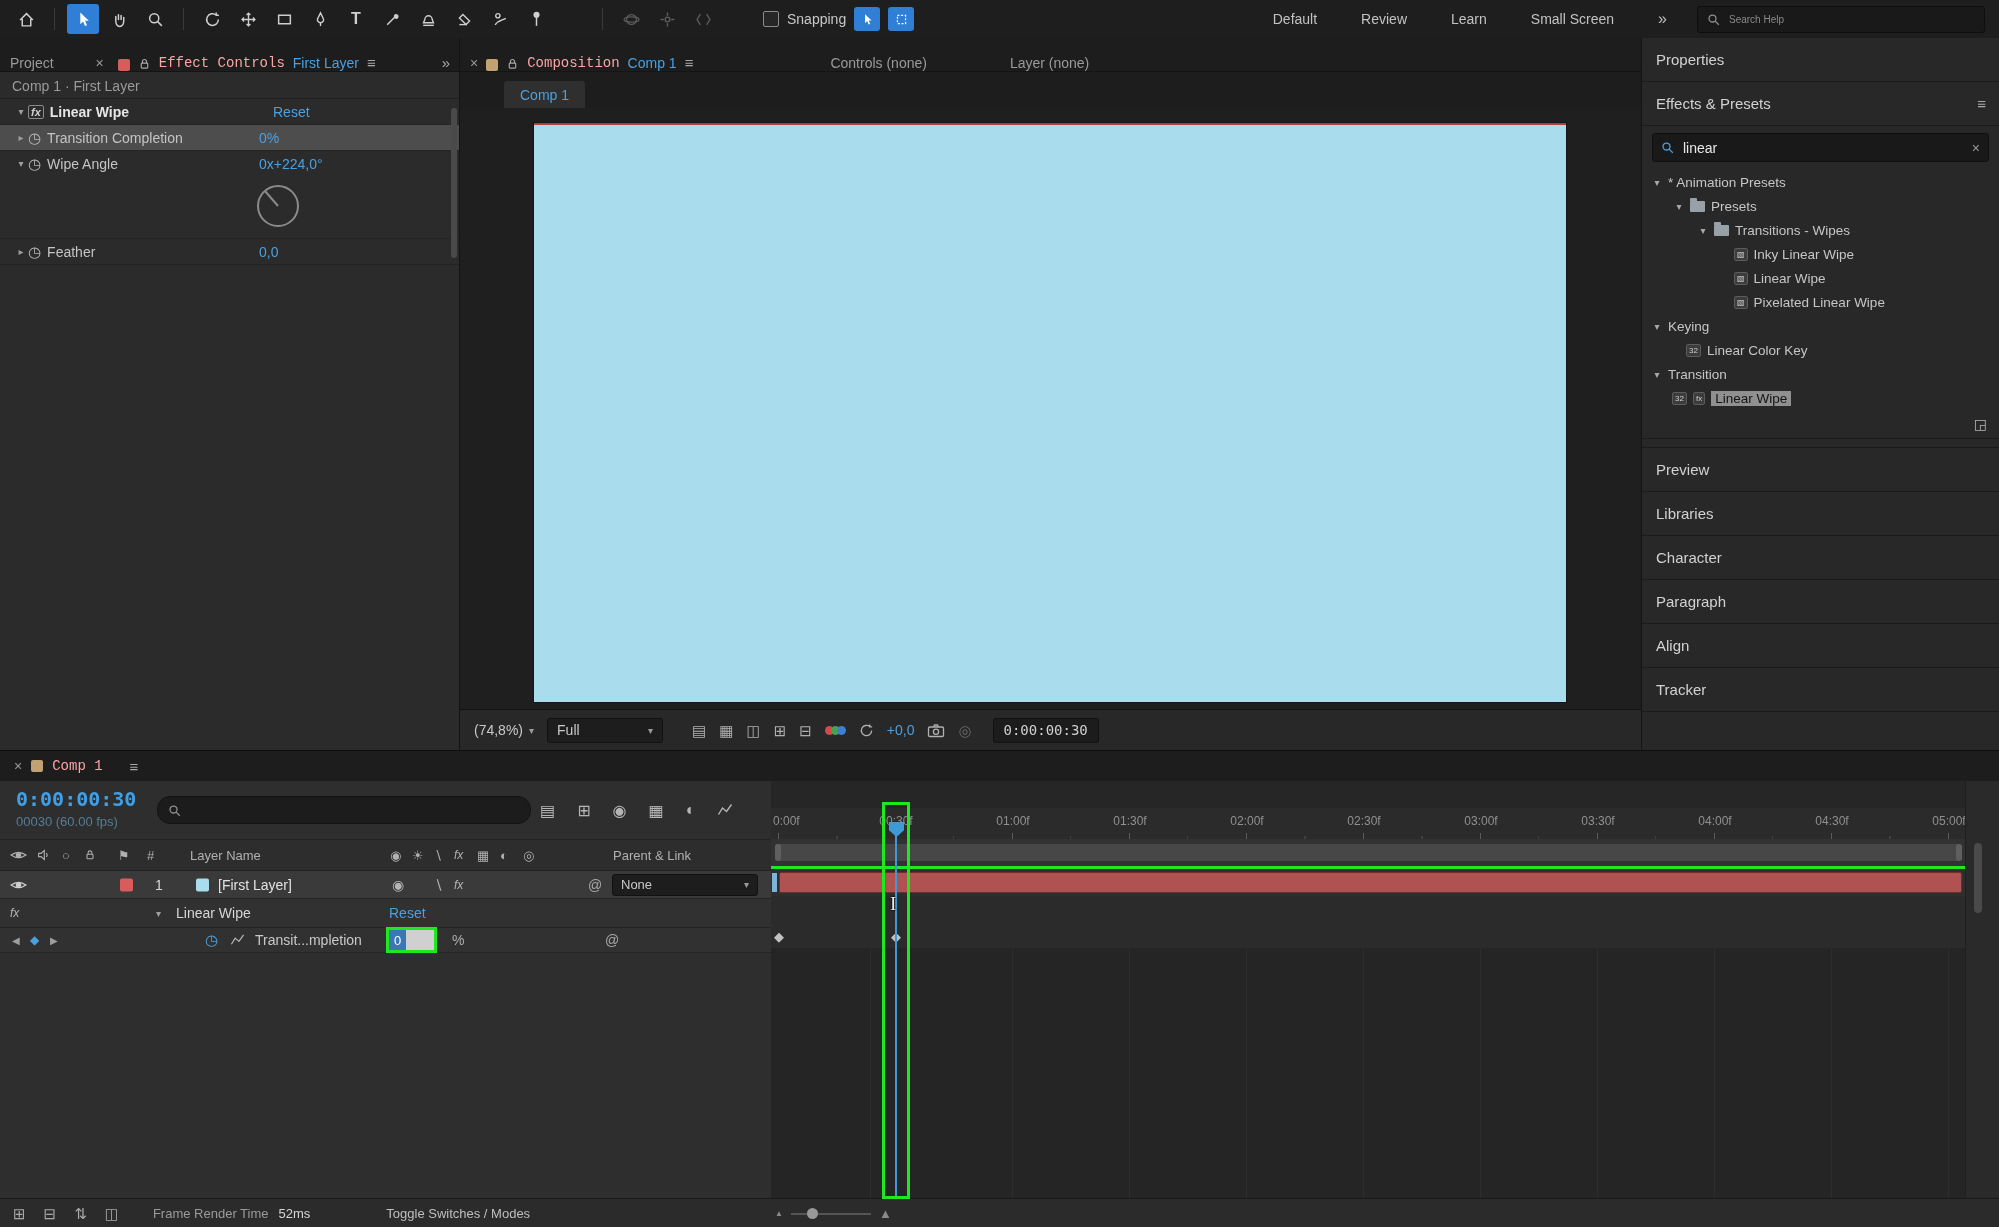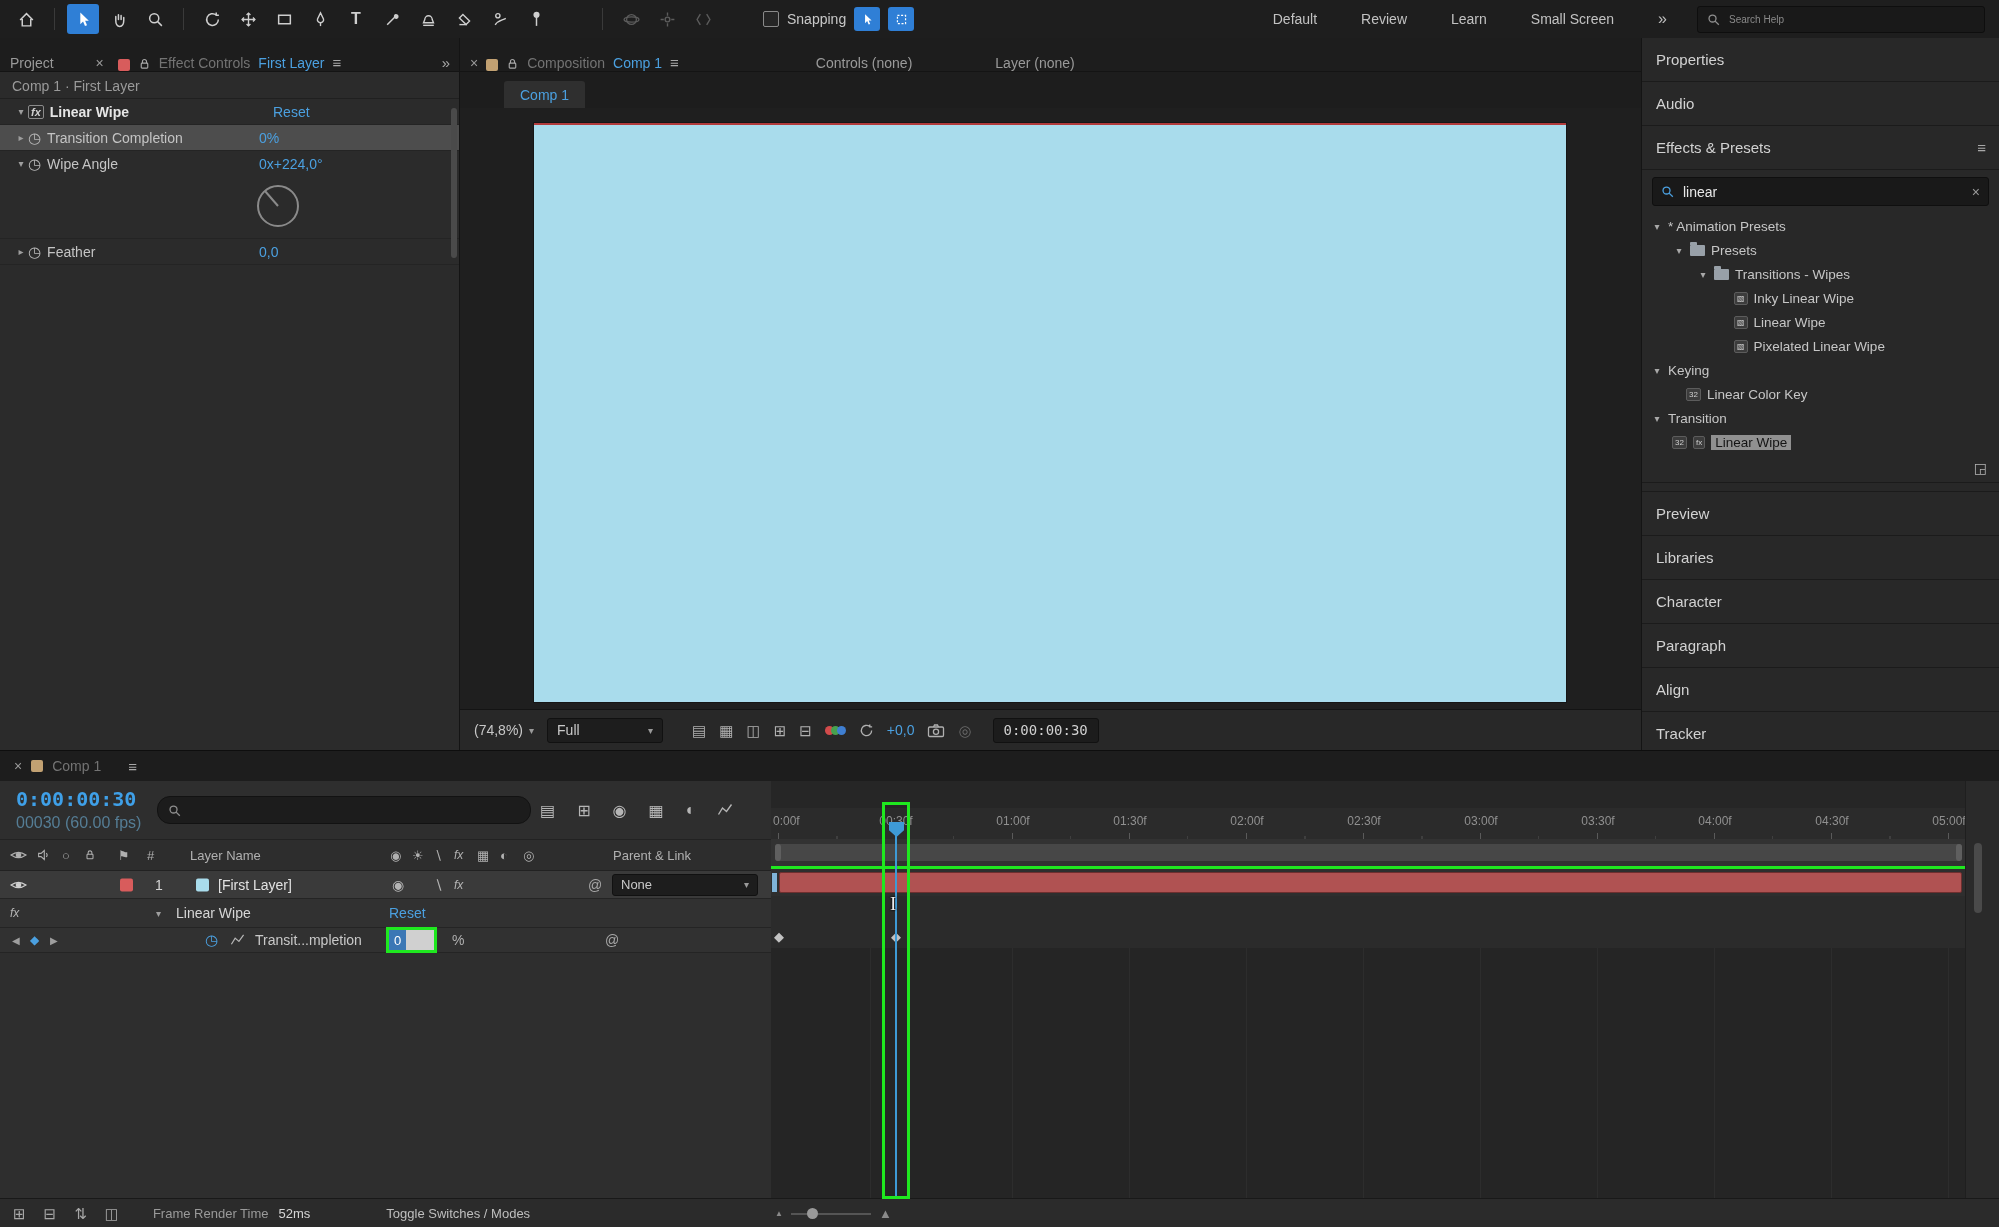--- a/index.html
+++ b/index.html
@@ -33,21 +33,21 @@
   .help-search input::placeholder{color:#8a8a8a;}
 
   
   .main{position:absolute;top:38px;left:0;width:1999px;height:712px;display:flex;}
   .panel-left{width:459px;background:#2b2b2b;border-right:1px solid #141414;position:relative;flex:0 0 auto;}
   .panel-center{flex:1;background:#232323;position:relative;}
   .panel-right{width:357px;background:#282828;border-left:1px solid #141414;position:relative;flex:0 0 auto;}
 
   .tabbar{height:33px;background:#1d1d1d;border-bottom:1px solid #141414;display:flex;
           align-items:flex-end;padding:0 10px;gap:8px;}
-  .tab-active{color:#737373;}
+  .tab-active{color:#fca5a5;font-family:Liberation Mono, monospace;}
   .tab-dim{color:#9a9a9a;}
   .chip{width:12px;height:12px;border-radius:2px;flex:0 0 auto;}
   .chip.red{background:#d85c5c;}
   .chip.tan{background:#c2a172;}
   .close-x{color:#9a9a9a;font-size:14px;}
   .menu-ic{color:#a8a8a8;font-size:15px;letter-spacing:-1px;}
 
   
   .ec-breadcrumb{height:24px;display:flex;align-items:center;padding:0 12px;color:#9a9a9a;
                  border-bottom:1px solid #202020;margin-top:2px;}
@@ -108,21 +108,21 @@
 
   
   .timeline{position:absolute;top:750px;left:0;width:1999px;height:477px;background:#2b2b2b;
             border-top:1px solid #0e0e0e;}
   .tl-tabbar{height:30px;background:#1d1d1d;border-bottom:1px solid #141414;display:flex;
              align-items:center;gap:9px;padding:0 14px;}
   .tl-left{position:absolute;top:30px;left:0;width:771px;bottom:29px;background:#2e2e2e;
            border-right:1px solid #191919;}
   .tl-toolbar{height:58px;position:relative;border-bottom:1px solid #222;}
   .tl-timecode{position:absolute;left:16px;top:6px;font-size:20px;font-weight:bold;color:#3fa0e8;}
-  .tl-frameinfo{position:absolute;left:16px;top:33px;font-size:16px;color:#557d95;}
+  .tl-frameinfo{position:absolute;left:16px;top:33px;font-size:13px;color:#557d95;}
   .tl-search{position:absolute;left:157px;top:15px;width:352px;height:26px;background:#1c1c1c;
              border:1px solid #121212;border-radius:13px;display:flex;align-items:center;gap:7px;padding:0 10px;}
   .tl-search input{flex:1;background:transparent;border:none;outline:none;color:#ddd;font-family:inherit;}
   .tl-tbicons{position:absolute;left:540px;top:0;height:58px;display:flex;align-items:center;gap:22px;
               color:#b5b5b5;font-size:16px;}
   .tl-colhead{height:30px;background:#2d2d2d;border-bottom:1px solid #222;position:relative;
               color:#b0b0b0;font-size:13px;}
   .tl-row{position:relative;border-bottom:1px solid #242424;}
   .row-layer{height:27px;background:#3a3a3a;}
   .row-effect{height:28px;background:#313131;}
@@ -417,23 +417,20 @@
         <span class="bic" style="color:#6a6a6a;">◎</span>
         <div class="tc-box mono" style="margin-left:8px;">0:00:00:30</div>
       </div>
     </div>
 
     <div class="panel-right">
       <div class="rp-header">
         <span>Properties</span>
       </div>
       <div class="rp-header">
-        <span>Audio</span>
-      </div>
-      <div class="rp-header">
         <span>Effects &amp; Presets</span>
         <span class="menu-ic">≡</span>
       </div>
       <div class="rp-search">
         <svg width="13" height="13" viewBox="0 0 16 16" fill="none" stroke="#4ba0e0" stroke-width="1.6">
             <circle cx="6.8" cy="6.8" r="4.3"></circle>
             <path d="M10 10l4.5 4.5"></path>
           </svg>
         <input value="linear" style="">
         <span class="close-x">×</span>

